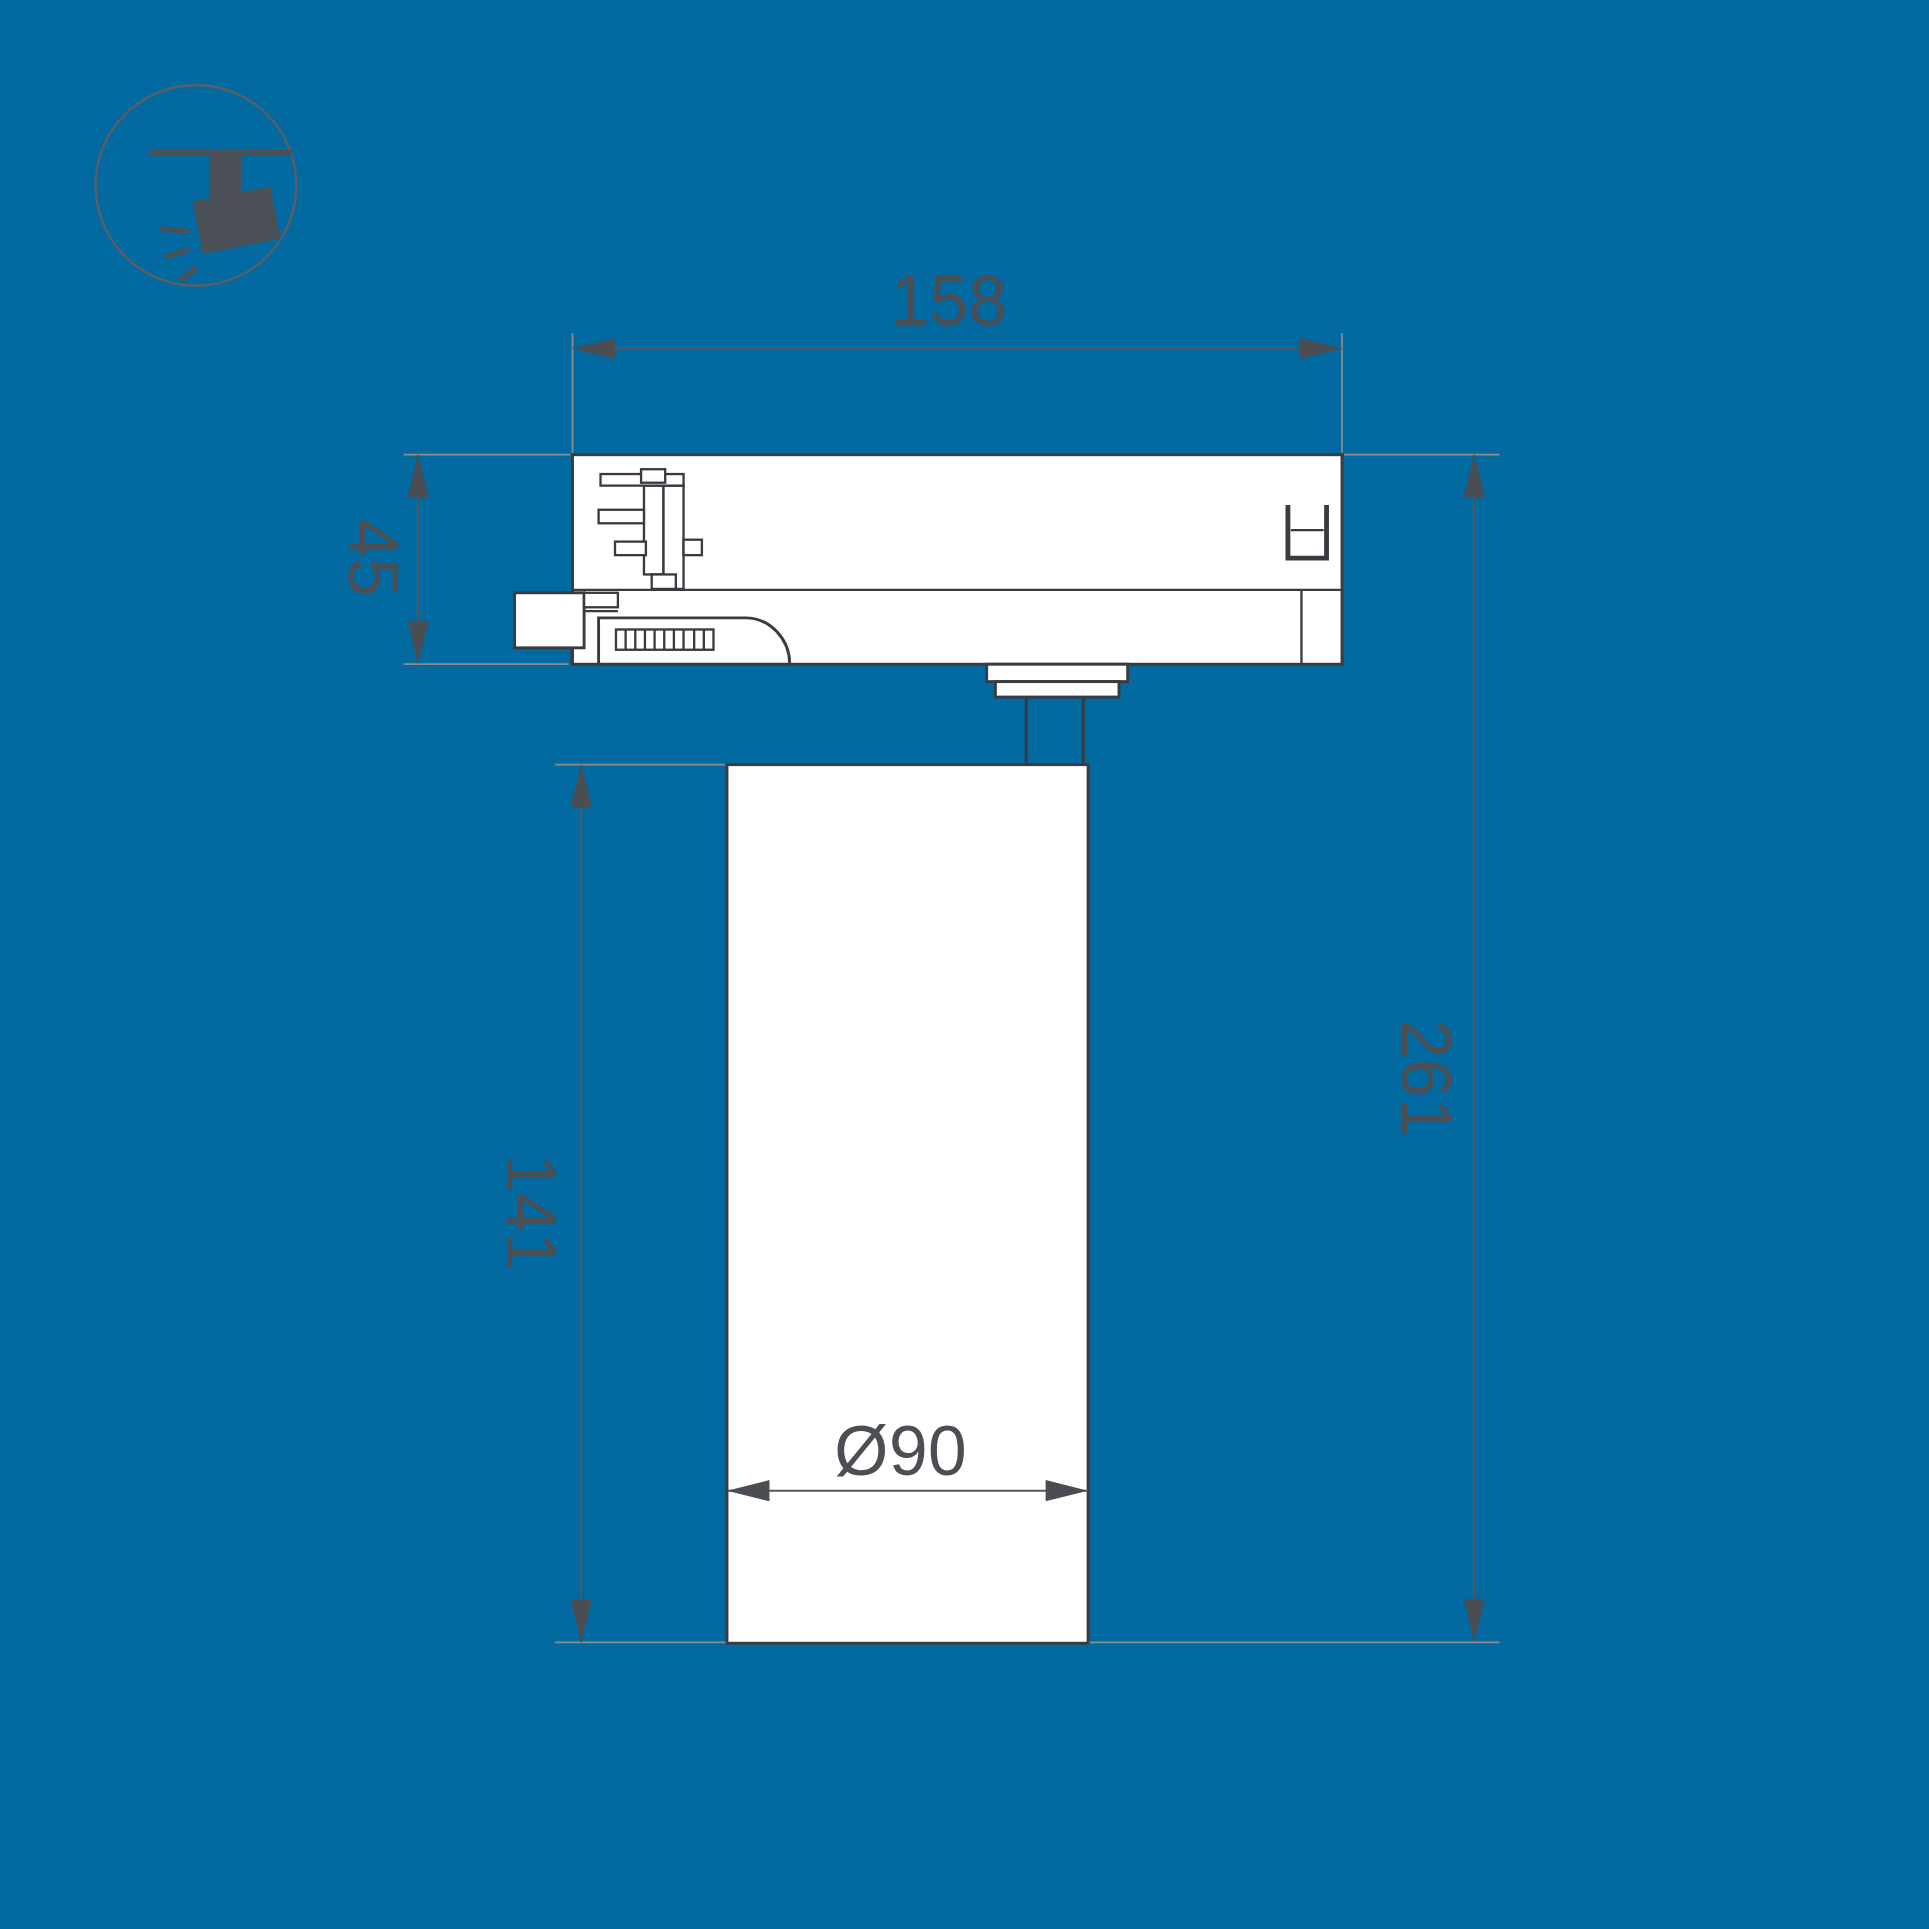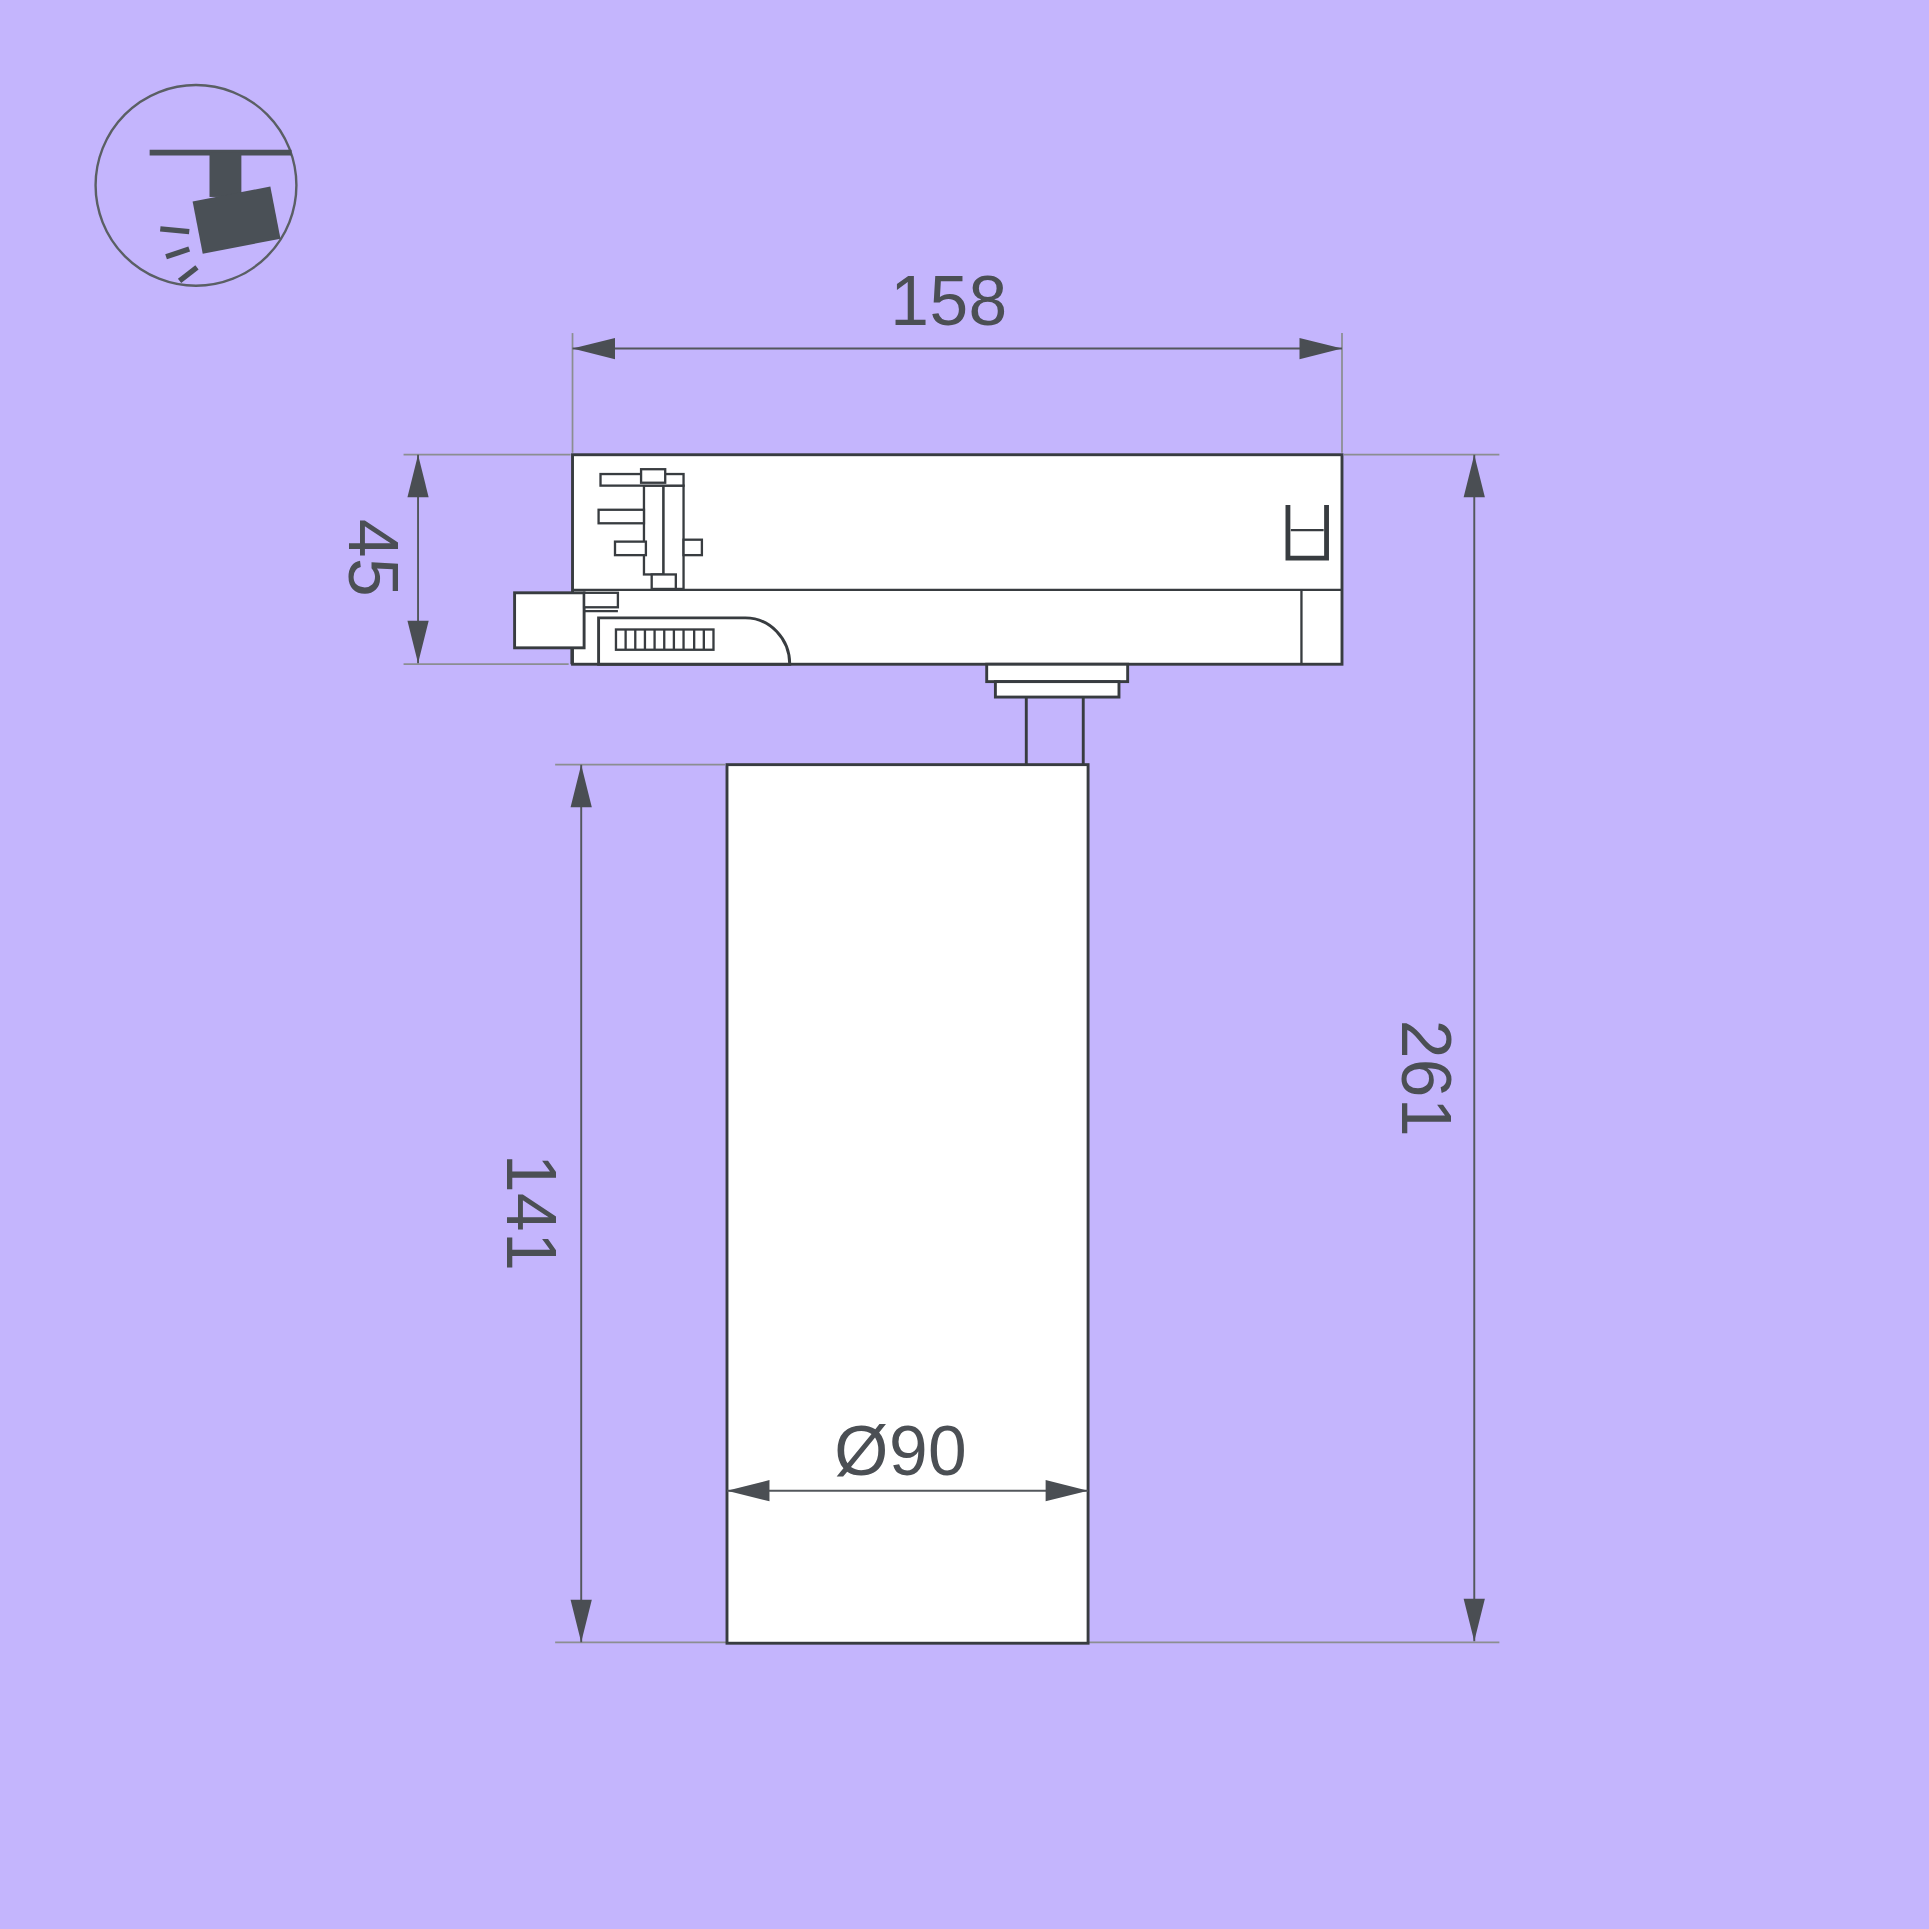--- a/index.html
+++ b/index.html
@@ -8,21 +8,21 @@
     background: #ffffff;
     width: 1929px;
     height: 1929px;
     overflow: hidden;
     font-family: "Liberation Sans", sans-serif;
   }
   .canvas-wrap {
     position: relative;
     width: 1929px;
     height: 1929px;
-    background: #c4b5fd;
+    background: #0369a1;
   }
   svg { display: block; }
 
   
   .obj   { stroke: #383c40; fill: #ffffff; stroke-width: 3; }
   .obj-l { stroke: #383c40; fill: none;    stroke-width: 3; }
   .obj-t { stroke: #383c40; fill: #ffffff; stroke-width: 2.4; }
   .obj-tl{ stroke: #383c40; fill: none;    stroke-width: 2.4; }
 
   

